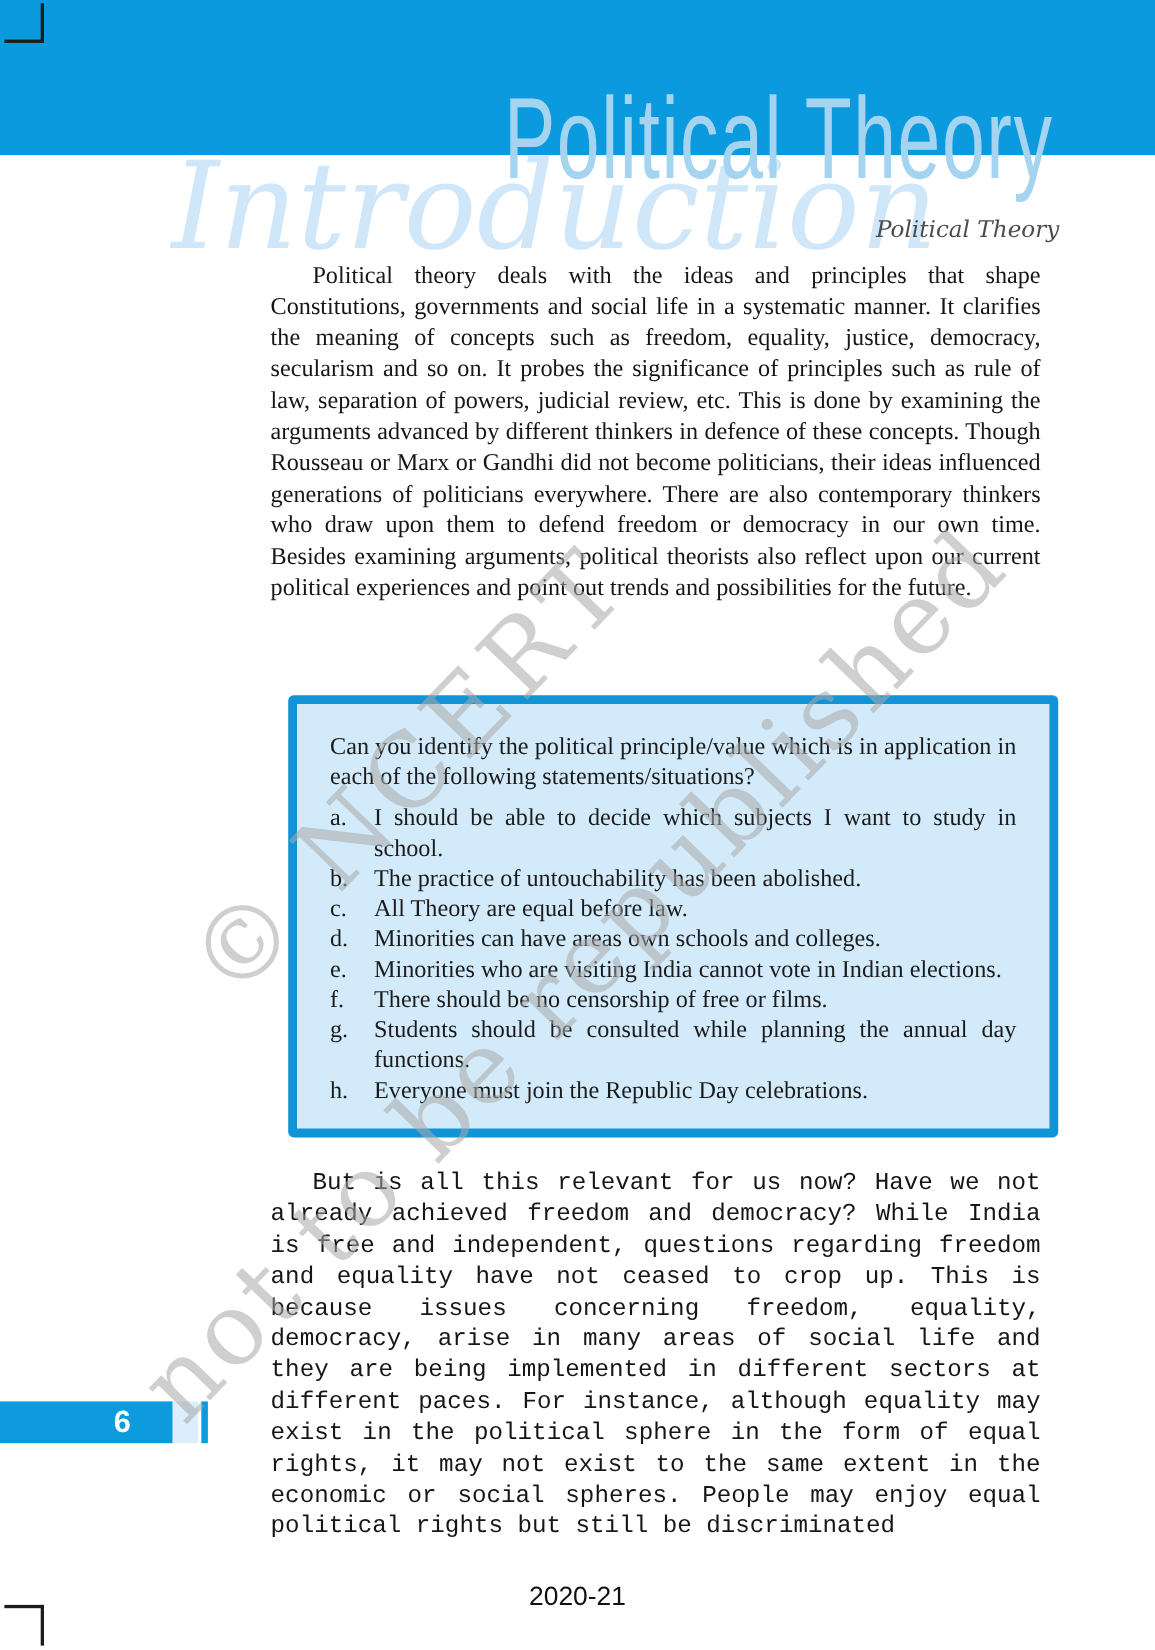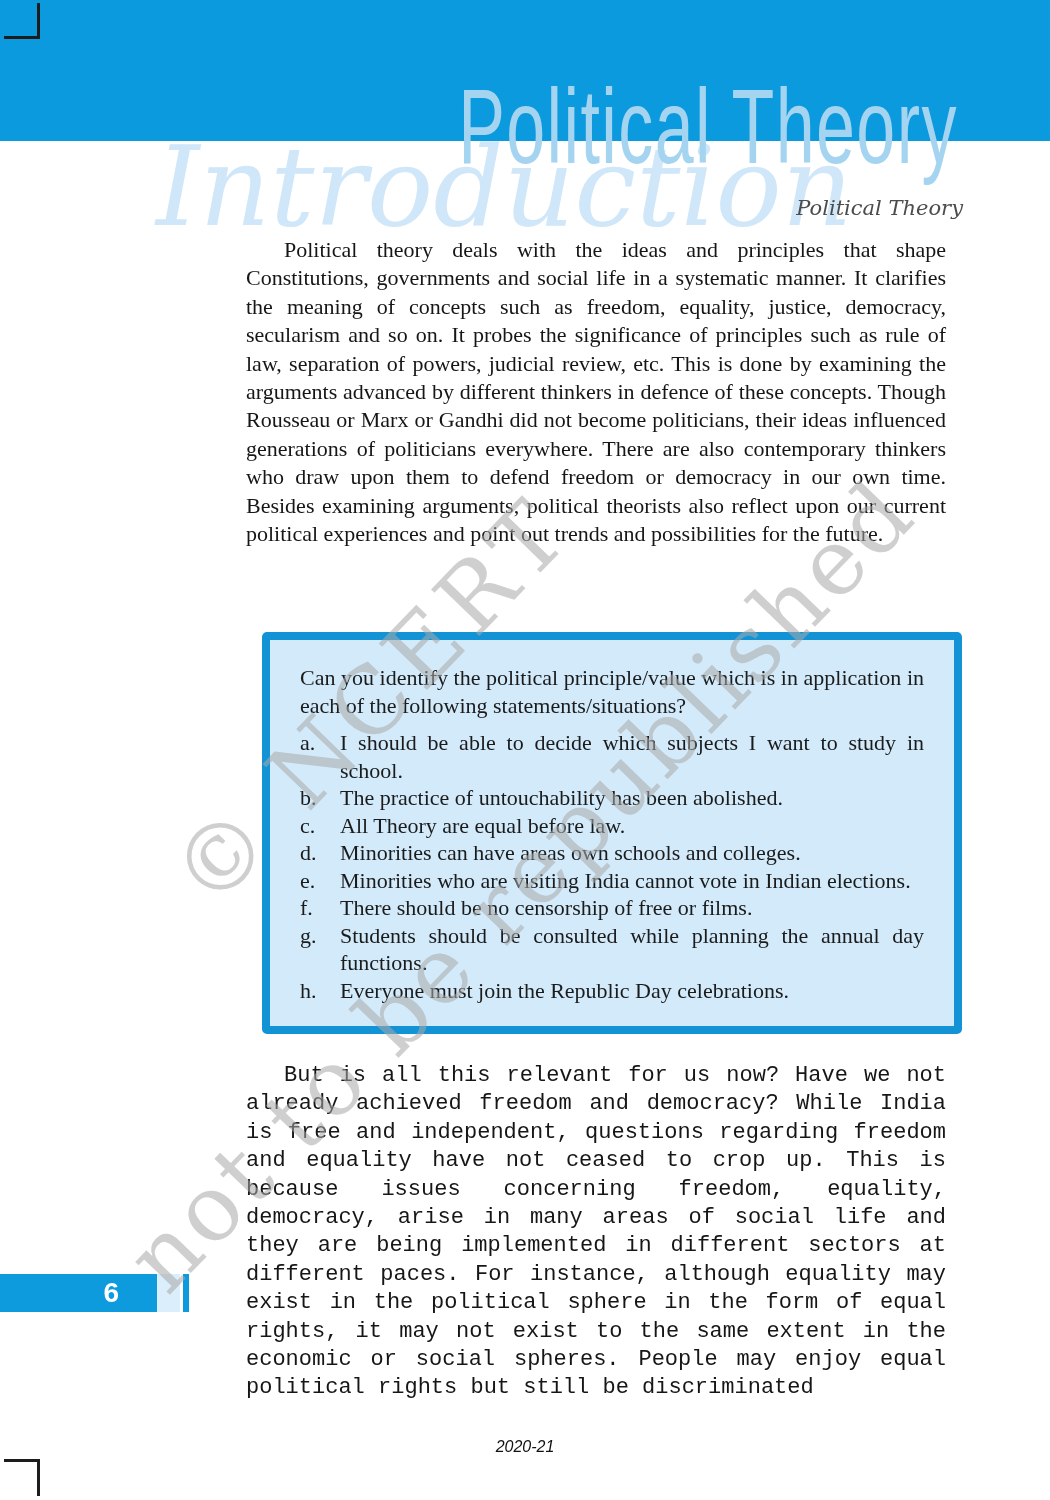--- a/index.html
+++ b/index.html
@@ -66,23 +66,22 @@
     position:absolute; left:0; top:1274px; width:157px; height:38px;
     background:#0d9bdd; color:#ffffff; box-sizing:border-box;
     font-family:"Liberation Sans", sans-serif; font-weight:bold;
     font-size:28px; line-height:38px; text-align:right; padding-right:38px;
     z-index:2;
   }
   .pagebar-pale   { position:absolute; left:157px; top:1274px; width:23px; height:38px; background:#daeefb; z-index:2; }
   .pagebar-stripe { position:absolute; left:183px; top:1274px; width:6px;  height:38px; background:#0d9bdd; z-index:2; }
   .year {
     position:absolute; left:0; top:1438px; width:1050px; text-align:center;
-    font-family:"Liberation Sans", sans-serif; font-size:16px; color:#111111;
+    font-family:"Liberation Sans", sans-serif; font-size:24px; color:#111111;
     z-index:2;
-    font-style:italic;
   }
 
   
   .wm {
     position:absolute; font-family:"DejaVu Serif", serif; white-space:nowrap;
     color:#a9a9a9; opacity:0.55; z-index:5; pointer-events:none;
     transform-origin:left center; line-height:1;
   }
   .wm1 { left:190px; top:845px;  font-size:92px; letter-spacing:8px; transform:rotate(-46deg); }
   .wm2 { left:145px; top:1230px; font-size:92px; letter-spacing:4px; transform:rotate(-46deg); }

